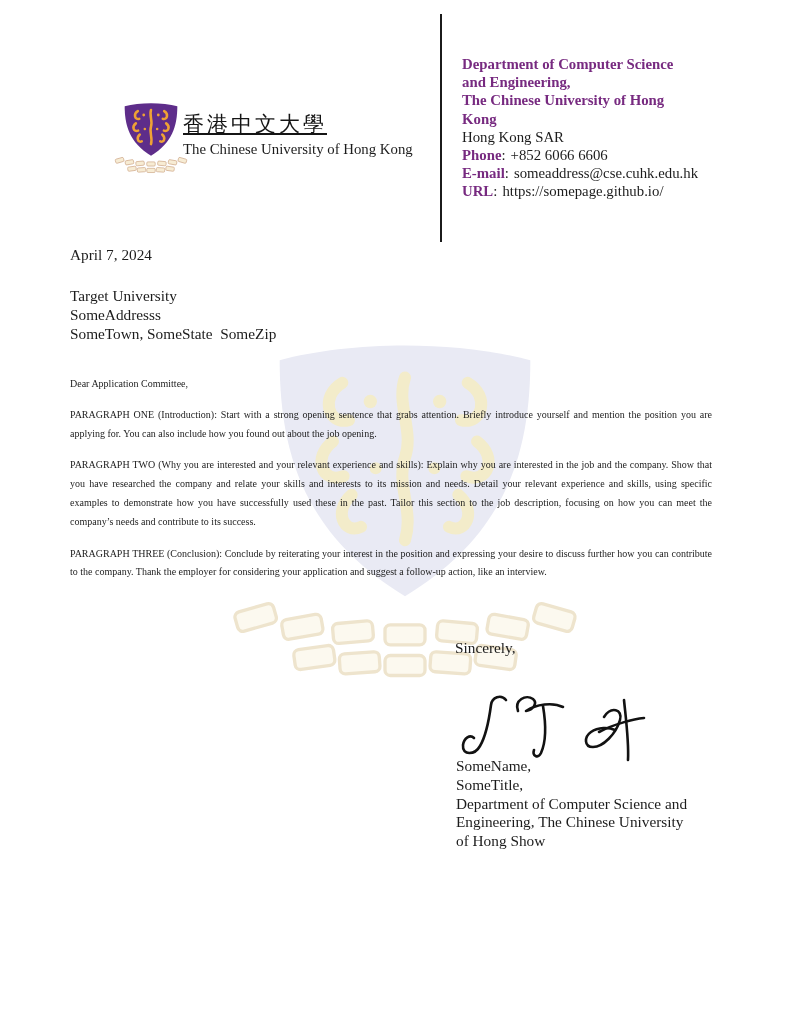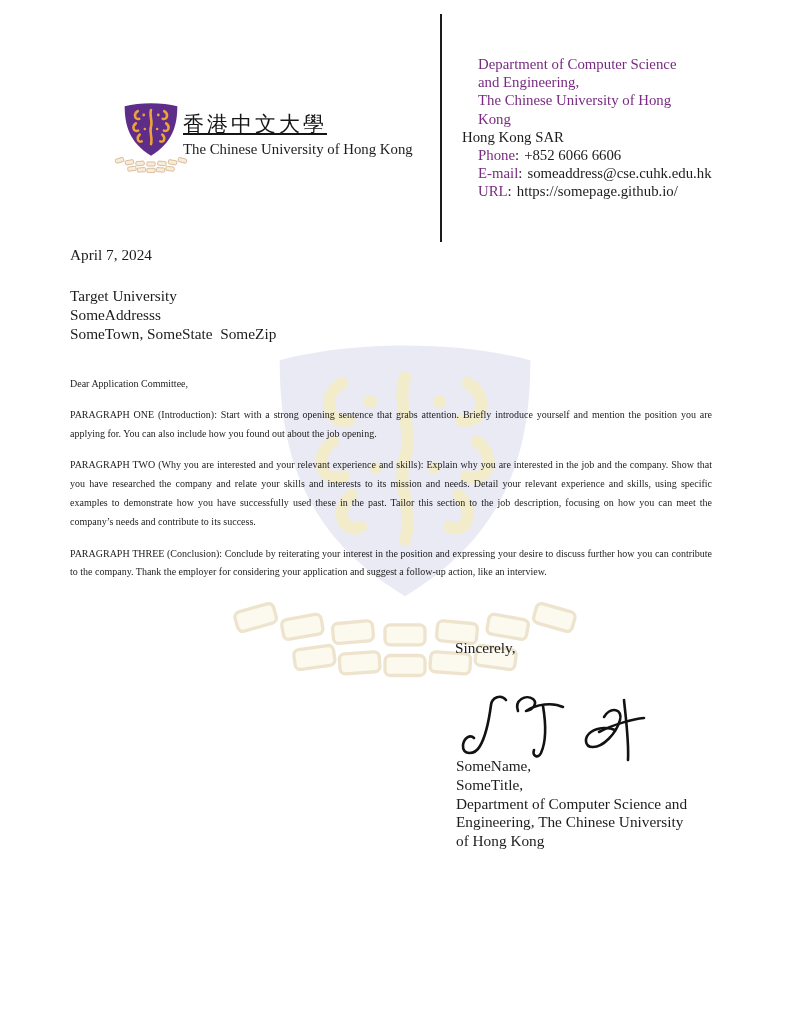--- a/index.html
+++ b/index.html
@@ -24,21 +24,21 @@
   .logo-svg { position:absolute; left:109px; top:102px; width:84px; height:73px; z-index:1;
     --em-shield:#5e2d8a; --em-pattern:#efa235; --em-brick:#f7ecd4; --em-brick-edge:#cfa98a; }
   .brand { left:183px; top:110px; }
   .brand-cn { font-size:21px; letter-spacing:3px; color:#151515; white-space:nowrap;text-decoration:underline; }
   .brand-en { font-size:14.8px; margin-top:3px; white-space:nowrap; }
 
   .header-rule { position:absolute; left:440px; top:14px; width:1.6px; height:228px; background:#1b1b1b; z-index:1; }
 
   
   .contact { left:462px; top:55px; width:272px; font-size:14.8px; line-height:18.2px; }
-  .purple-b { color:#772a80; font-weight:normal;margin-left:16px; }
+  .purple-b { color:#772a80; font-weight:bold; }
   .contact .val { margin-left:5px; }
 
   
   .date-line { left:70px; top:246px; font-size:15.3px; }
   .recipient { left:70px; top:287px; font-size:15.3px; line-height:18.8px; }
   .recipient div { white-space:pre; }
   .body-block { left:70px; top:375px; width:642px; font-size:10px; line-height:18.8px; }
   .salutation { margin:0 0 12px 0; }
   .body-block p { margin:0 0 13px 0; text-align:justify; }
 
@@ -145,16 +145,16 @@
     <path d="M148,25 C155,14 167,17 164,28 C160,42 147,55 137,55 C128,55 128,45 135,40 C142,35 153,35 159,38"></path>
     <path d="M168,8 C170,28 173,50 172,68"></path>
     <path d="M143,40 C158,32 178,27 188,26"></path>
   </svg>
 
   <div class="layer signoff">
     <div>SomeName,</div>
     <div>SomeTitle,</div>
     <div>Department of Computer Science and</div>
     <div>Engineering, The Chinese University</div>
-    <div>of Hong Kong</div>
+    <div>of Hong Show</div>
   </div>
 
 </div>
 
 </body></html>

